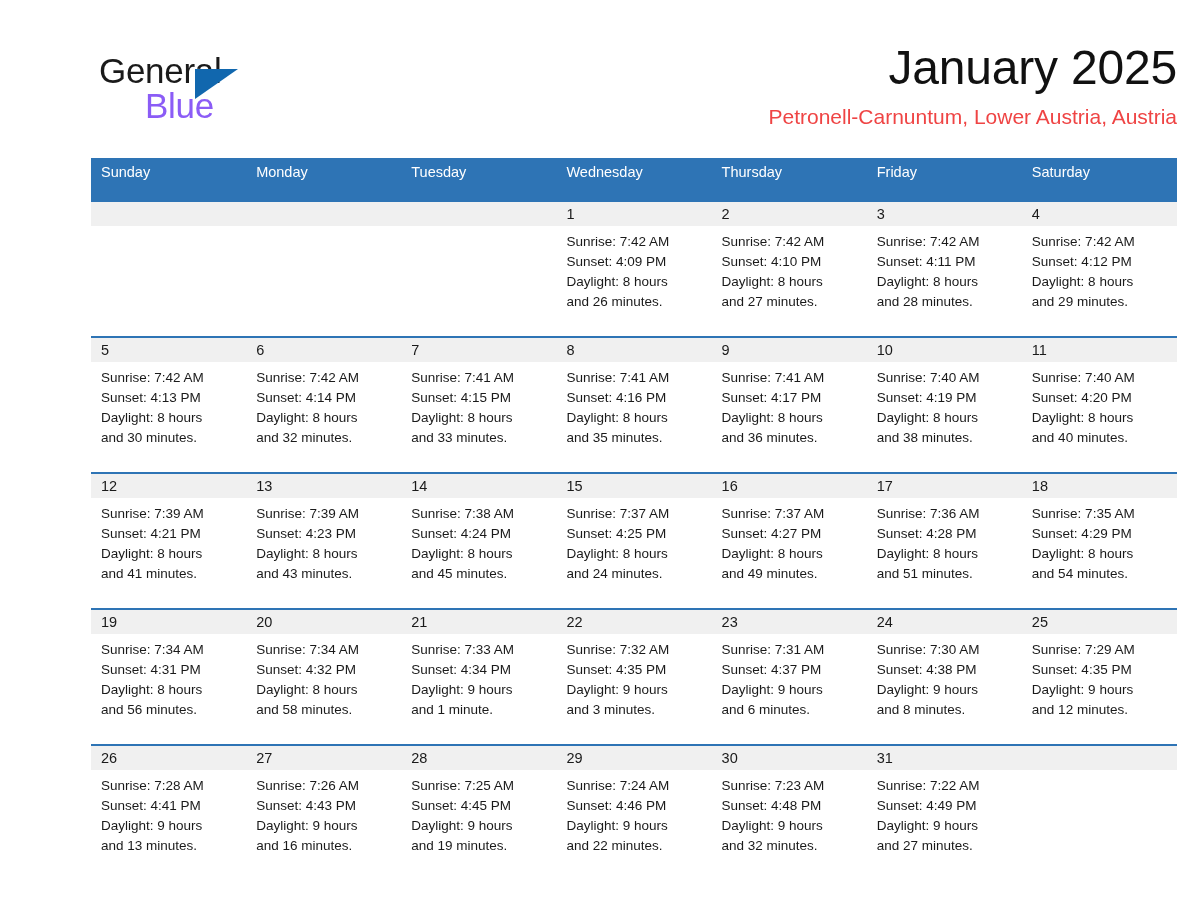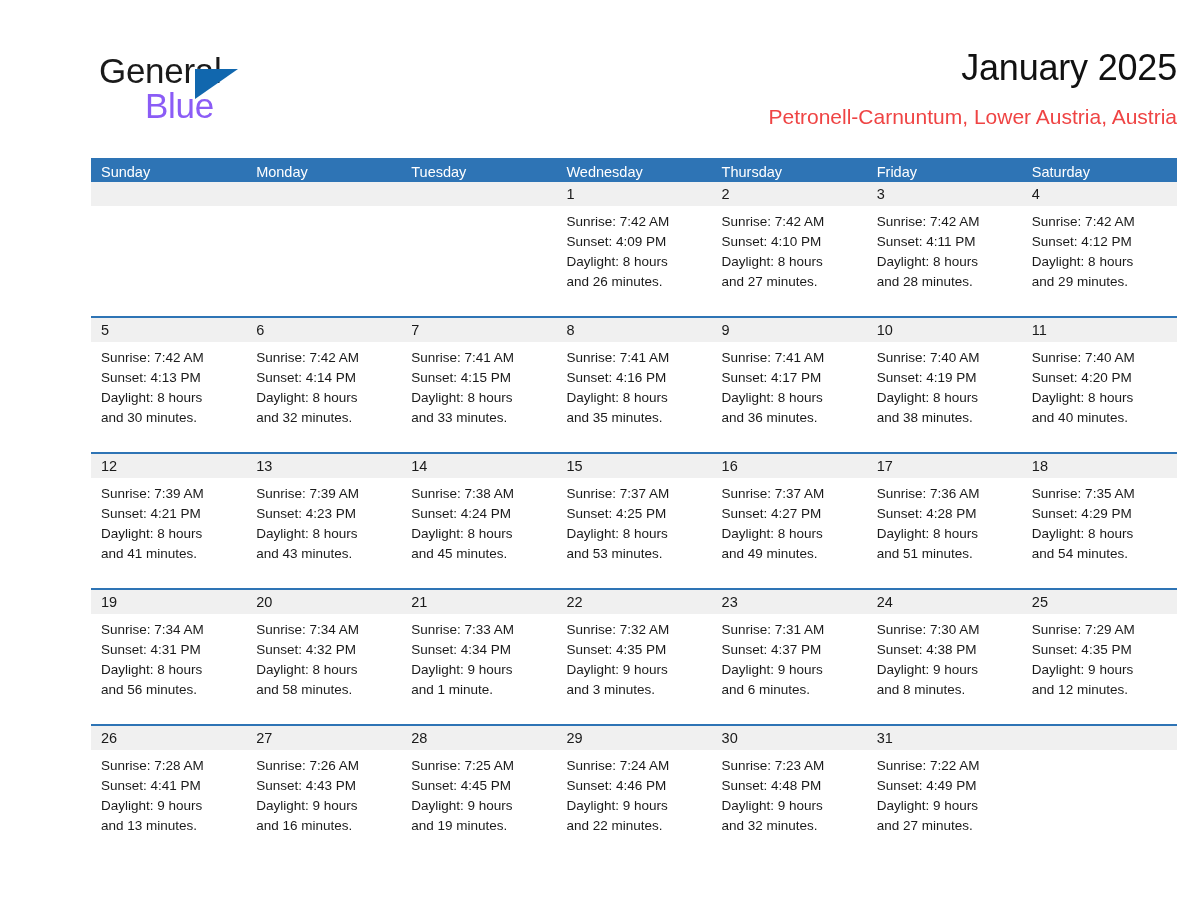--- a/index.html
+++ b/index.html
@@ -70,21 +70,21 @@
   }
 
   .title-block {
     position: absolute;
     right: 0;
     top: 0;
     text-align: right;
     width: 700px;
   }
   .month-title {
-    font-size: 36px;
+    font-size: 48px;
     line-height: 48px;
     font-weight: 400;
     color: #111111;
     letter-spacing: -0.2px;
     white-space: nowrap;
   }
   .location-title {
     margin-top: 12px;
     font-size: 21px;
     line-height: 26px;
@@ -98,21 +98,21 @@
     position: absolute;
     left: 51px;
     top: 158px;
     width: 1086px;
   }
 
   .weekday-row {
     display: flex;
     width: 100%;
     background: #2e74b5;
-    height: 24px;
+    height: 44px;
   }
   .weekday-cell {
     flex: 1 1 0;
     min-width: 0;
     color: #ffffff;
     font-size: 14.5px;
     line-height: 28px;
     padding-left: 10px;
     box-sizing: border-box;
     white-space: nowrap;
@@ -317,21 +317,21 @@
             <div class="info-cell">
               <div class="info-line">Sunrise: 7:38 AM</div>
               <div class="info-line">Sunset: 4:24 PM</div>
               <div class="info-line">Daylight: 8 hours</div>
               <div class="info-line">and 45 minutes.</div>
             </div>
             <div class="info-cell">
               <div class="info-line">Sunrise: 7:37 AM</div>
               <div class="info-line">Sunset: 4:25 PM</div>
               <div class="info-line">Daylight: 8 hours</div>
-              <div class="info-line">and 53 minutes.</div>
+              <div class="info-line">and 24 minutes.</div>
             </div>
             <div class="info-cell">
               <div class="info-line">Sunrise: 7:37 AM</div>
               <div class="info-line">Sunset: 4:27 PM</div>
               <div class="info-line">Daylight: 8 hours</div>
               <div class="info-line">and 49 minutes.</div>
             </div>
             <div class="info-cell">
               <div class="info-line">Sunrise: 7:36 AM</div>
               <div class="info-line">Sunset: 4:28 PM</div>

